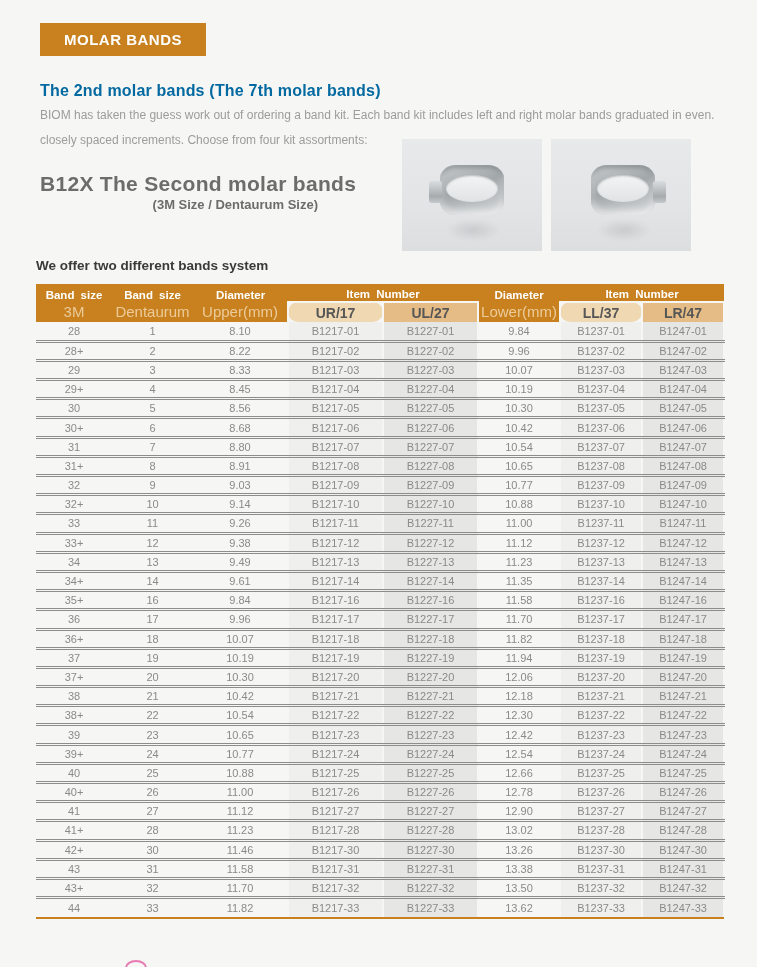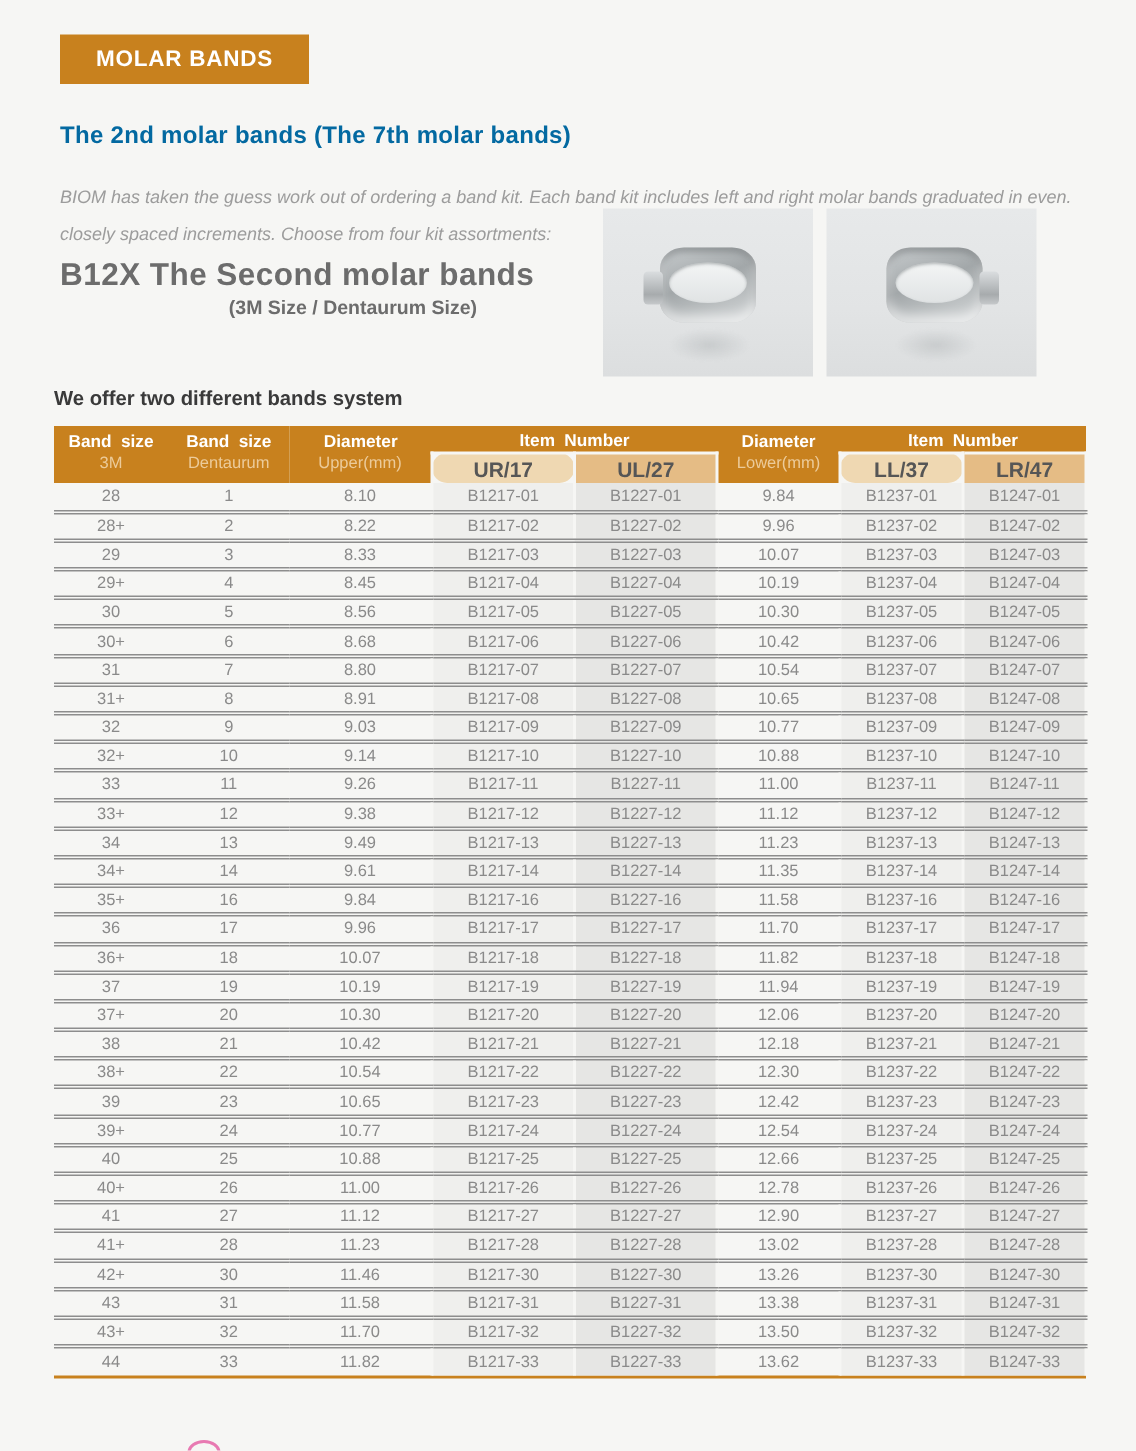--- a/index.html
+++ b/index.html
@@ -24,22 +24,22 @@
     position:absolute;left:40px;top:23px;height:33px;min-width:137px;
     background:var(--orange);color:#fff;font-size:15px;font-weight:bold;
     display:flex;align-items:center;justify-content:center;letter-spacing:.5px;
     padding:0 24px;
   }
   .h1{
     position:absolute;left:40px;top:82px;
     font-size:16px;font-weight:bold;color:#0369a1;letter-spacing:.2px;
   }
   .intro{
-    position:absolute;left:40px;top:119px;
-    font-size:12px;color:#9c9c9c;line-height:25px;white-space:nowrap;font-style:italic;
+    position:absolute;left:40px;top:103px;
+    font-size:12px;color:#9c9c9c;line-height:25px;white-space:nowrap;
   }
   .b12x-title{
     position:absolute;left:40px;top:172px;
     font-size:21px;font-weight:bold;color:#6c6c6c;letter-spacing:.3px;
   }
   .b12x-sub{
     position:absolute;left:40px;top:197px;width:278px;text-align:right;
     font-size:13px;font-weight:bold;color:#6c6c6c;
   }
   .section-heading{
@@ -83,21 +83,21 @@
   }
   table{border-collapse:collapse;width:688px;table-layout:fixed;}
   col.c0{width:76px;} col.c1{width:81px;} col.c2{width:95px;}
   col.c3{width:95px;} col.c4{width:95px;} col.c5{width:82px;}
   col.c6{width:82px;} col.c7{width:82px;}
   thead th{
     background:var(--orange);font-weight:bold;text-align:center;
     padding:0;vertical-align:middle;
   }
   tr.hrow1 th{height:18px;color:#fff;font-size:11.5px;word-spacing:3px;vertical-align:bottom;padding-bottom:1px;}
-  tr.hrow2 th{height:20px;color:#eccb9a;font-size:11px;font-weight:normal;vertical-align:top;padding-top:1px;}
+  tr.hrow2 th{height:20px;color:#eccb9a;font-size:15px;font-weight:normal;vertical-align:top;padding-top:1px;}
   tr.hrow2 th.sub{
     font-size:14px;font-weight:bold;color:#565656;vertical-align:middle;padding-top:0;
     border-top:2px solid var(--page);
     border-left:2px solid var(--page);
     border-right:2px solid var(--page);
   }
   tr.hrow2 th.sub.l{background:var(--beige-light);border-radius:10px;}
   tr.hrow2 th.sub.d{background:var(--beige-tan);}
   tbody td{
     height:19.2px;text-align:center;font-size:11px;color:var(--txt-gray);

